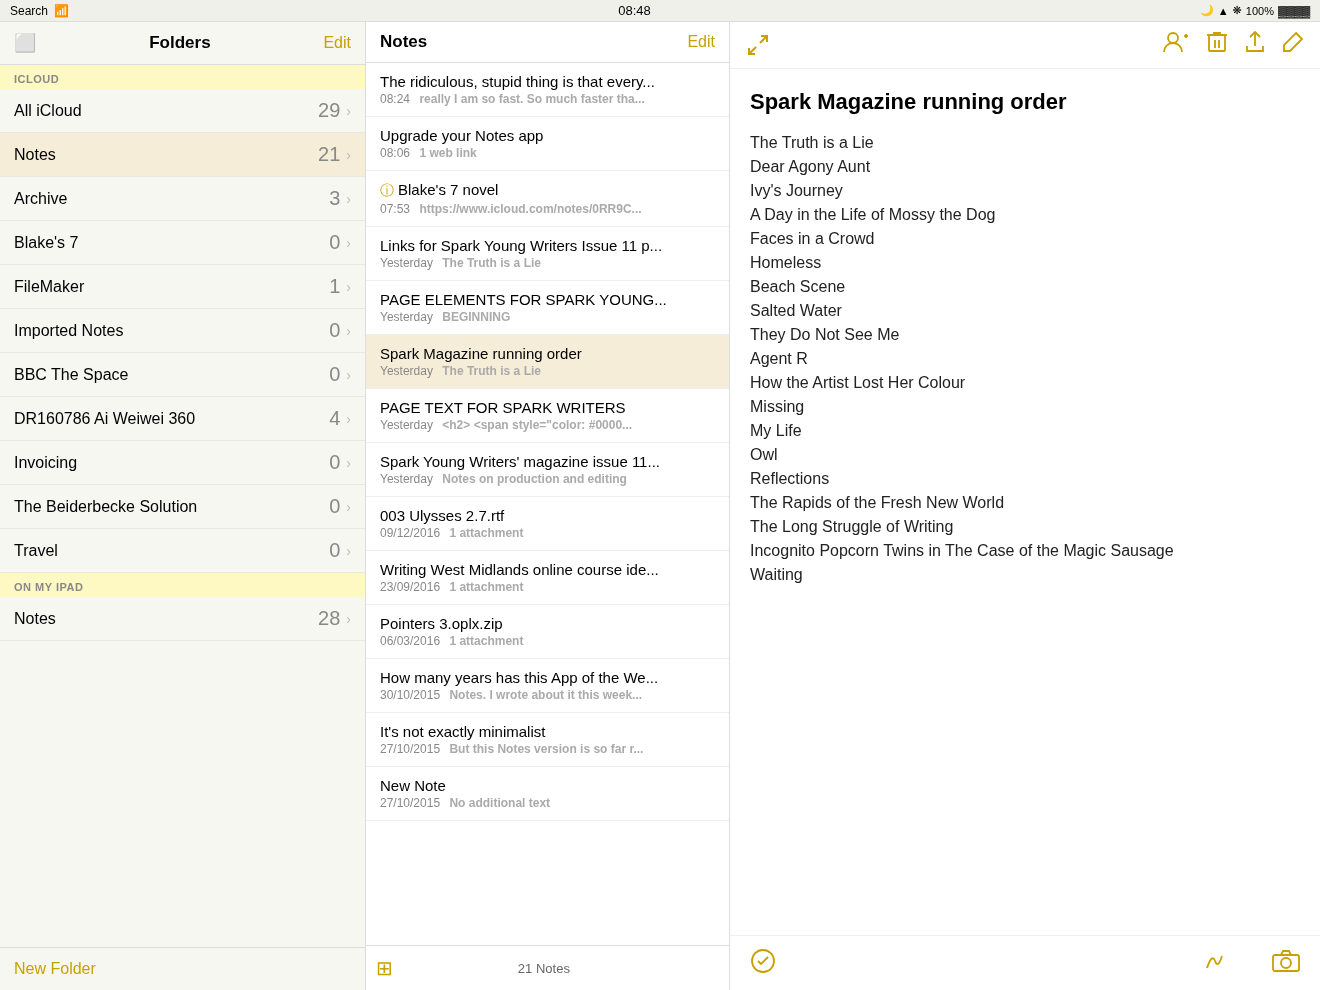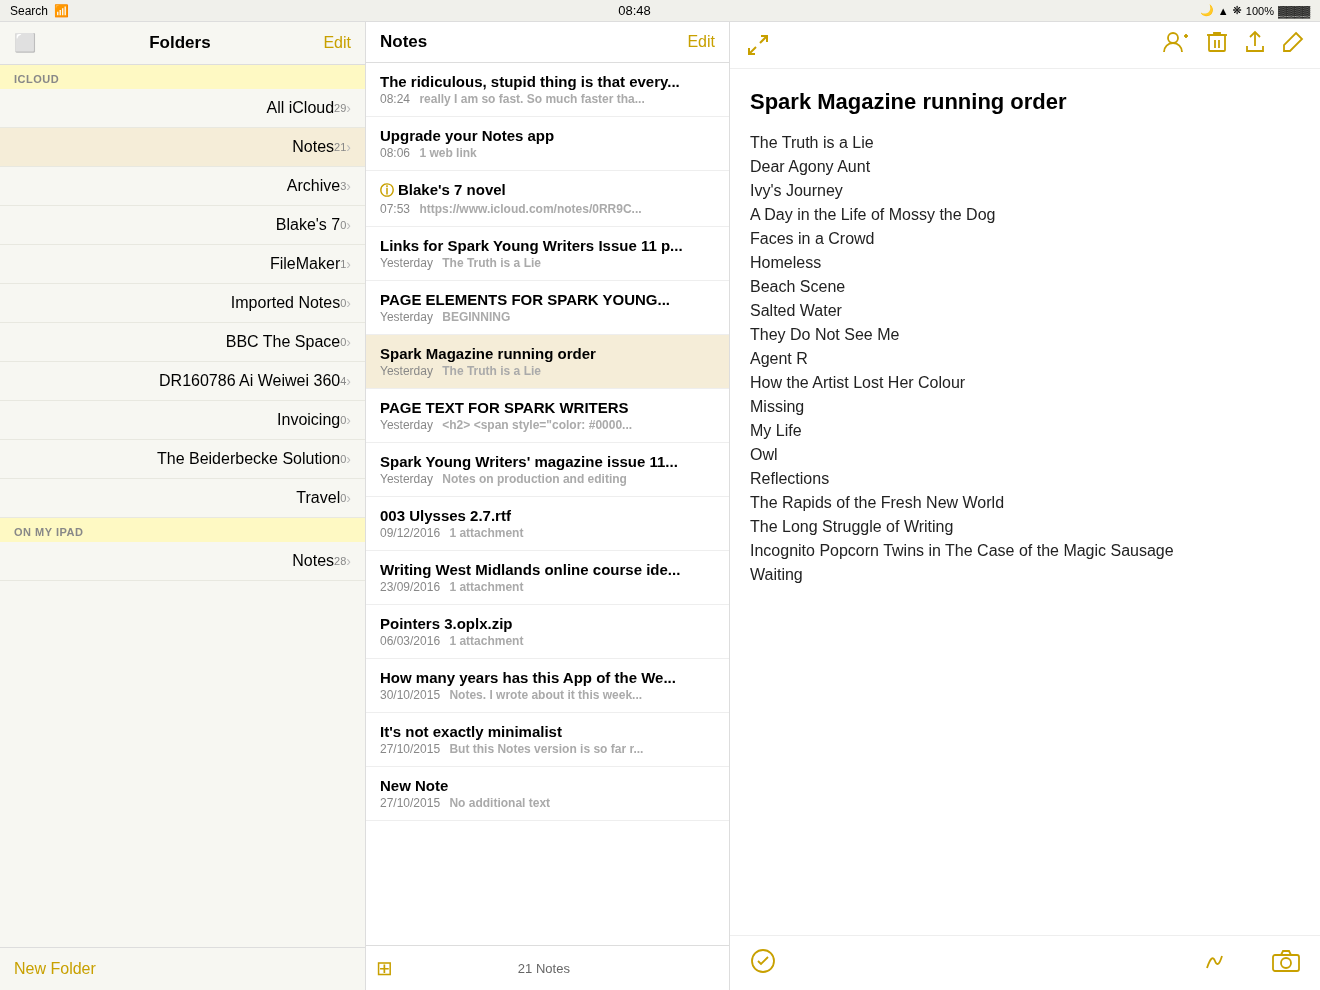--- a/index.html
+++ b/index.html
@@ -65,25 +65,24 @@
       letter-spacing: 0.5px;
       background: #fef9c3;
     }
 
     .sidebar-item {
       display: flex;
       align-items: center;
       padding: 10px 14px;
       border-bottom: 1px solid #e8e8e0;
       cursor: pointer;
-      text-align: right;
     }
     .sidebar-item.active { background: #f5edd8; }
     .sidebar-item-label { flex: 1; font-size: 16px; color: #000; }
-    .sidebar-item-count { font-size: 11px; color: #888; margin-right: 0; }
+    .sidebar-item-count { font-size: 20px; color: #888; margin-right: 6px; }
     .sidebar-item-chevron { color: #bbb; font-size: 14px; }
 
     .sidebar-footer {
       border-top: 1px solid #ddd;
       padding: 12px 14px;
       background: #f7f7f2;
       margin-top: auto;
     }
     .new-folder-btn { color: #c8a000; font-size: 16px; font-weight: 400; }
 
@@ -107,21 +106,21 @@
     .notes-list-title { font-size: 17px; font-weight: 600; color: #000; }
     .notes-list-edit { color: #c8a000; font-size: 16px; }
 
     .notes-list-items { flex: 1; overflow-y: auto; }
     .note-item {
       padding: 10px 14px;
       border-bottom: 1px solid #eee;
       cursor: pointer;
     }
     .note-item.active { background: #f5edd8; }
-    .note-item-title { font-size: 15px; font-weight: 700; color: #000; margin-bottom: 2px; }
+    .note-item-title { font-size: 15px; font-weight: 400; color: #000; margin-bottom: 2px; }
     .note-item-meta { font-size: 12px; color: #888; }
     .note-item-meta .date { margin-right: 6px; }
     .note-item-meta .preview { color: #aaa; font-weight: bold; }
 
     .notes-footer {
       border-top: 1px solid #ddd;
       padding: 10px;
       display: flex;
       align-items: center;
       justify-content: space-between;

